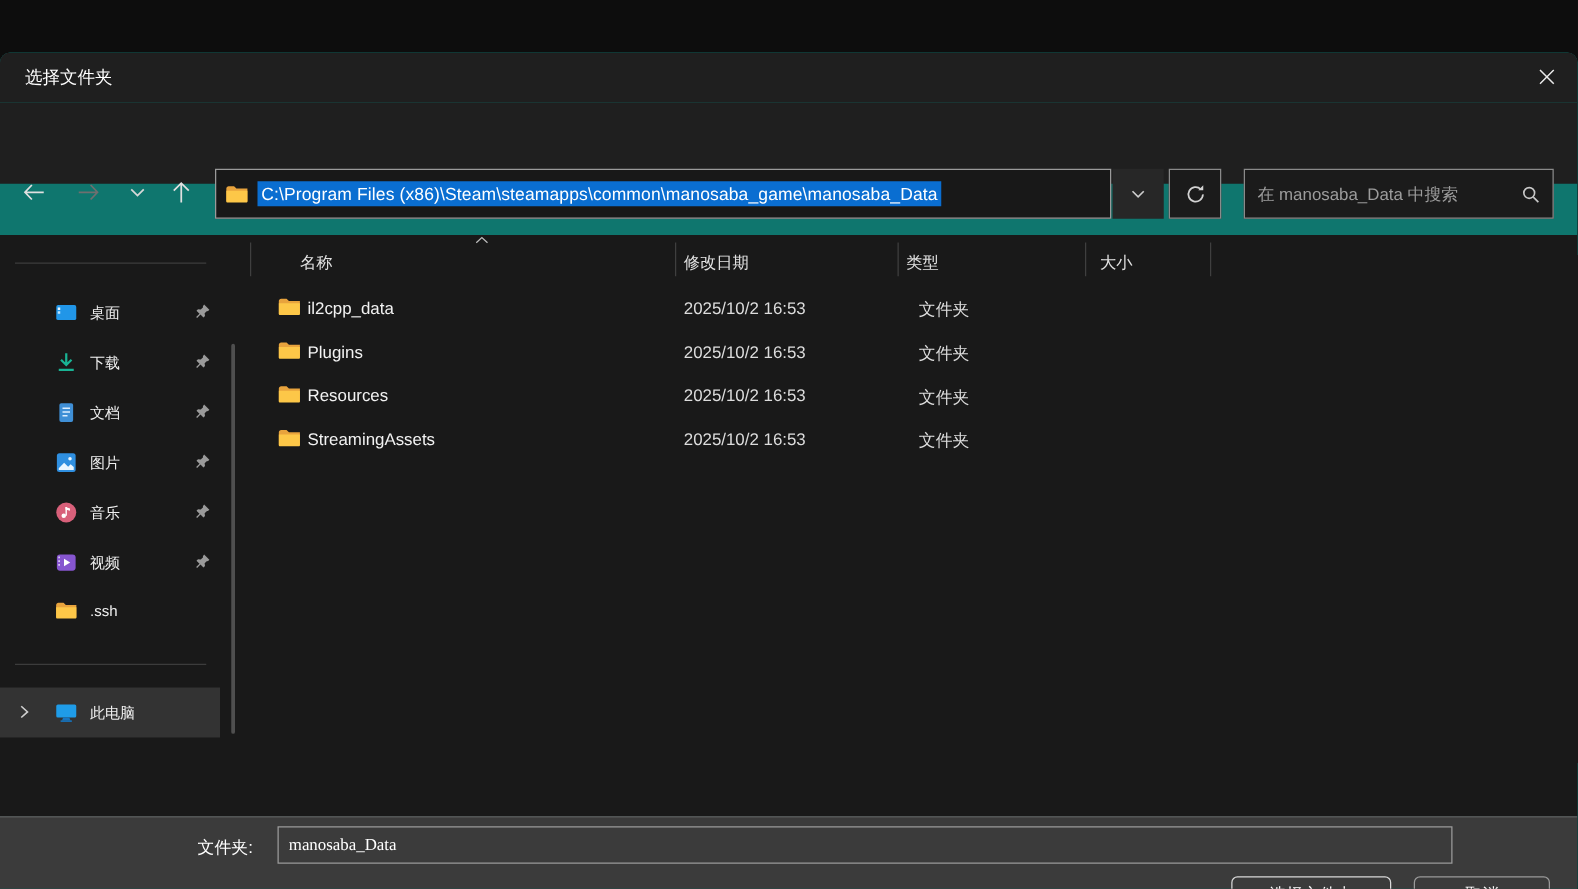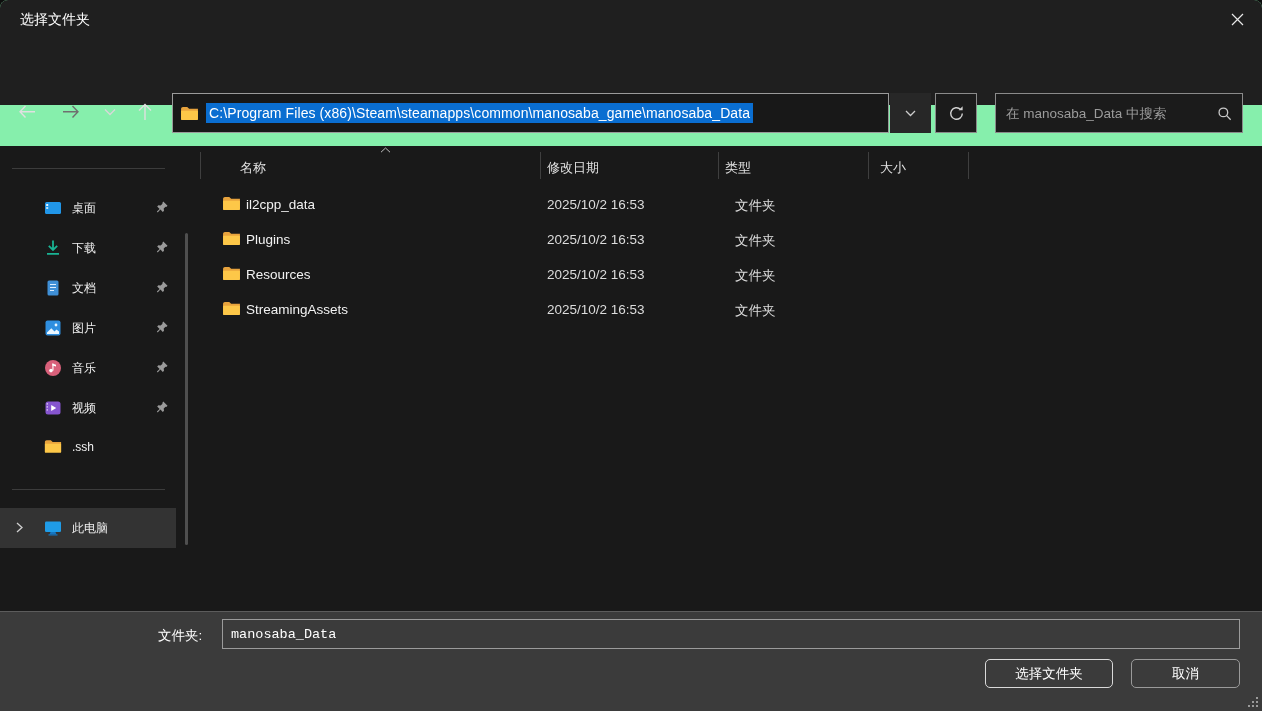--- a/index.html
+++ b/index.html
@@ -1,18 +1,18 @@
 <!DOCTYPE html>
 <html><head>
 <meta charset="utf-8">
 <style>
   * { margin:0; padding:0; box-sizing:border-box; }
   html,body { width:1262px; height:711px; background:#0d0d0d; }
   body { font-family:"Liberation Sans","DejaVu Sans",sans-serif; }
-  .window { position:absolute; inset:0; background:#86efac; border-radius:8px 8px 0 0; overflow:hidden; }
+  .window { position:absolute; inset:0; background:#0f766e; border-radius:8px 8px 0 0; overflow:hidden;margin-top:42px; }
 
   
   .titlebar { position:absolute; top:0; left:0; right:0; height:40px; background:#1f1f1f; }
   .title { position:absolute; left:20px; top:11px; font-size:14px; color:#ffffff; }
   .close-btn { position:absolute; right:2px; top:2px; width:46px; height:34px; display:flex; align-items:center; justify-content:center; cursor:pointer; }
 
   
   .navbar { position:absolute; top:40px; left:0; right:0; height:65px; background:#1f1f1f; }
   .nav-btn { position:absolute; top:56px; width:34px; height:32px; display:flex; align-items:center; justify-content:center; }
   .nav-back { left:10px; } .nav-fwd { left:54px; } .nav-hist { left:93px; } .nav-up { left:128px; }
@@ -57,21 +57,21 @@
   .row .f-icon { position:absolute; left:22px; top:8px; display:flex; }
   .row span { font-size:13.5px; }
   .r-name { position:absolute; left:46px; top:9px; color:#f2f2f2; }
   .r-date { position:absolute; left:347px; top:9px; color:#dcdcdc; }
   .r-type { position:absolute; left:535px; top:9px; color:#dcdcdc; }
   .r-size { position:absolute; left:685px; top:9px; color:#dcdcdc; }
 
   
   .footer { position:absolute; top:611px; left:0; right:0; height:100px; background:#3b3b3b; border-top:1px solid #5c5c5c; }
   .folder-label { position:absolute; left:158px; top:15px; font-size:13.5px; color:#ffffff; }
-  .folder-input { position:absolute; left:222px; top:7px; width:1018px; height:30px; background:#3b3b3b; border:1px solid #9b9b9b; color:#ffffff; font-size:13.5px; padding:0 8px; font-family:Liberation Mono, monospace; outline:none; }
+  .folder-input { position:absolute; left:222px; top:7px; width:940px; height:30px; background:#3b3b3b; border:1px solid #9b9b9b; color:#ffffff; font-size:13.5px; padding:0 8px; font-family:Liberation Serif, serif; outline:none; }
   .btn { position:absolute; top:47px; height:29px; background:#3b3b3b; border-radius:5px; color:#ffffff; font-size:13.5px; font-family:inherit; cursor:pointer; }
   .btn-select { left:985px; width:128px; border:1px solid #d9d9d9; }
   .btn-cancel { left:1131px; width:109px; border:1px solid #9a9a9a; }
   .grip { position:absolute; right:3px; bottom:3px; display:flex; }
 </style>
 </head>
 <body>
 
 <div class="window">
 

